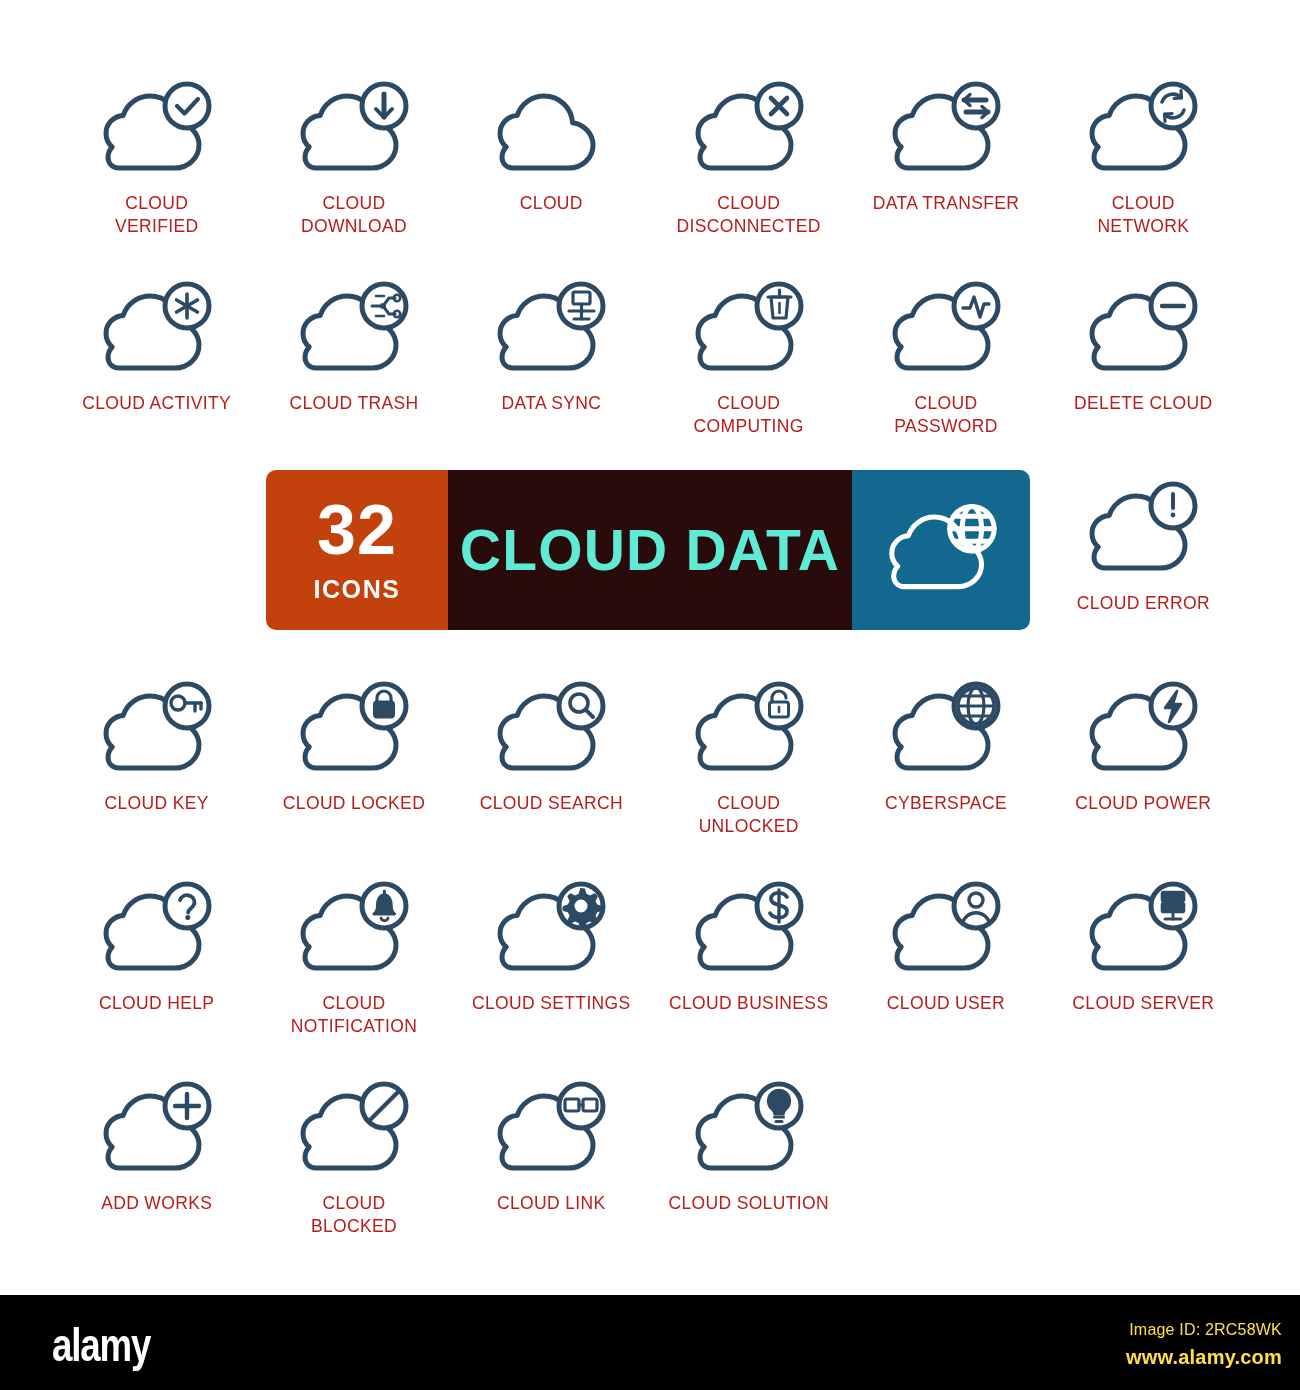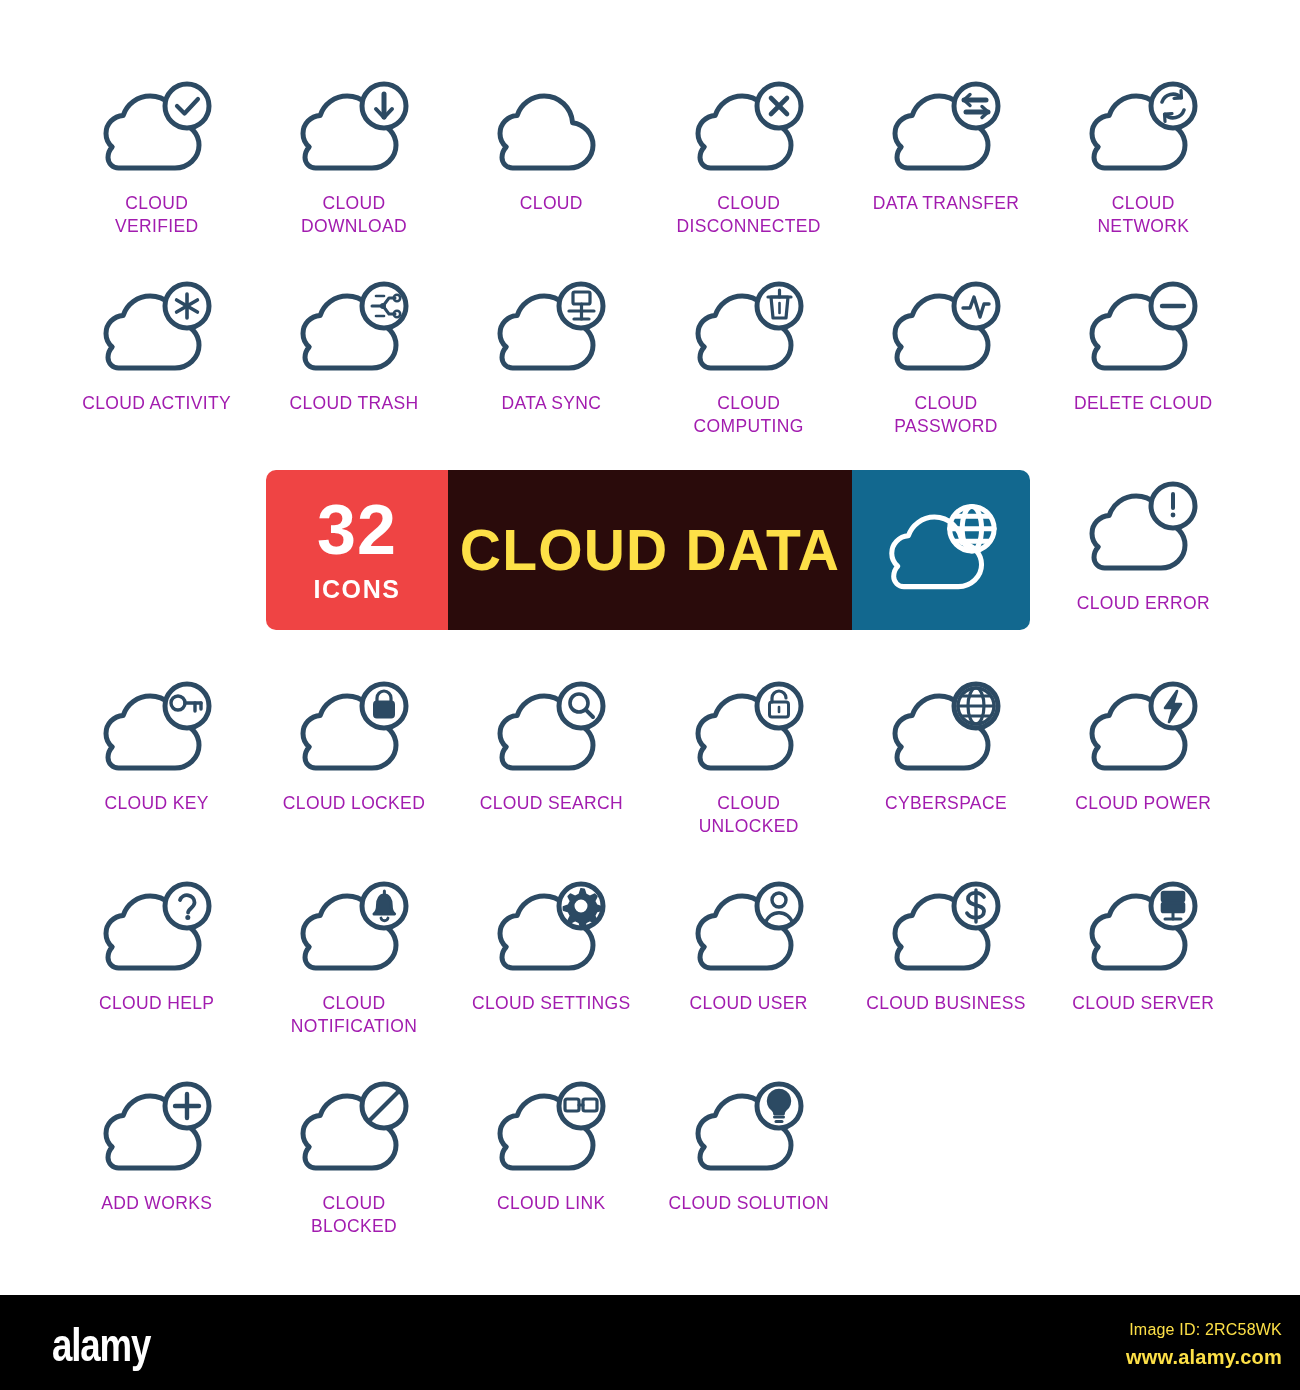--- a/index.html
+++ b/index.html
@@ -39,21 +39,21 @@
 
   .icon-art {
     width: 132px;
     height: 116px;
     display: block;
   }
 
   .cap {
     margin-top: 6px;
     text-align: center;
-    color: #a21caf;
+    color: #b91c1c;
     font-size: 17.5px;
     letter-spacing: 0.35px;
     line-height: 1.32;
     font-family: "Liberation Sans", sans-serif;
     max-width: 190px;
     white-space: pre-line;
   }
 
   
   .banner {
@@ -61,21 +61,21 @@
     left: 266px;
     top: 470px;
     width: 764px;
     height: 160px;
     display: flex;
     align-items: stretch;
     z-index: 5;
   }
   .banner-count {
     width: 182px;
-    background: #ef4444;
+    background: #c2410c;
     border-radius: 10px 0 0 10px;
     display: flex;
     flex-direction: column;
     align-items: center;
     justify-content: center;
     color: #ffffff;
   }
   .banner-count .num {
     font-size: 70px;
     font-weight: bold;
@@ -90,21 +90,21 @@
   }
   .banner-title {
     flex: 1;
     background: #2A0B0B;
     display: flex;
     align-items: center;
     justify-content: center;
     position: relative;
   }
   .banner-title .ttl {
-    color: #fde047;
+    color: #5eead4;
     font-size: 57px;
     font-weight: bold;
     letter-spacing: 1.2px;
     font-family: "Liberation Sans", sans-serif;
   }
   .banner-art {
     width: 178px;
     background: #12688F;
     border-radius: 0 10px 10px 0;
     display: flex;
@@ -599,42 +599,42 @@
       <div class="cell">
         <span>
           <svg class="icon-art" viewBox="0 0 132 116" fill="none" stroke="#2C4A63" stroke-width="5" stroke-linecap="round" stroke-linejoin="round">
      <g fill="#fff">
               <path d="M40 98 h44 c13.2 0 24-10.2 24-22.8 0-11.4-8.8-20.9-20.4-22.5
   C86.4 37.6 74.2 26 59.2 26c-12.6 0-23.4 8.2-27 19.4
   C22.6 46 15 53.8 15 63.4c0 5.4 2.4 10.2 6.2 13.5
   C18.6 79.6 17 83.4 17 87.6 17 93.4 21.8 98 27.6 98 Z"></path>
             </g>
             <circle cx="96" cy="36" r="22" fill="#fff"></circle>
-            <circle cx="96" cy="30" r="7" stroke-width="3.4"></circle>
-        <path d="M82.5 53 a14 14 0 0 1 27 0" stroke-width="3.4"></path>
-          </svg>
-        </span>
-        <div class="cap">CLOUD USER</div>
-      </div>
-      <div class="cell">
-        <span>
-          <svg class="icon-art" viewBox="0 0 132 116" fill="none" stroke="#2C4A63" stroke-width="5" stroke-linecap="round" stroke-linejoin="round">
-     <g fill="#fff">
-              <path d="M40 98 h44 c13.2 0 24-10.2 24-22.8 0-11.4-8.8-20.9-20.4-22.5
-  C86.4 37.6 74.2 26 59.2 26c-12.6 0-23.4 8.2-27 19.4
-  C22.6 46 15 53.8 15 63.4c0 5.4 2.4 10.2 6.2 13.5
-  C18.6 79.6 17 83.4 17 87.6 17 93.4 21.8 98 27.6 98 Z"></path>
-            </g>
-            <circle cx="96" cy="36" r="22" fill="#fff"></circle>
             <line x1="96" y1="20" x2="96" y2="52" stroke-width="3.4"></line>
         <path d="M104 27 c-2-3-5-4.2-8.4-4.2 -4.6 0-7.6 2.4-7.6 6 0 8 16 4.6 16 12.4
           0 3.8-3.2 6.4-8 6.4 -3.8 0-7-1.4-9-4.4" stroke-width="3.8"></path>
           </svg>
         </span>
         <div class="cap">CLOUD BUSINESS</div>
+      </div>
+      <div class="cell">
+        <span>
+          <svg class="icon-art" viewBox="0 0 132 116" fill="none" stroke="#2C4A63" stroke-width="5" stroke-linecap="round" stroke-linejoin="round">
+     <g fill="#fff">
+              <path d="M40 98 h44 c13.2 0 24-10.2 24-22.8 0-11.4-8.8-20.9-20.4-22.5
+  C86.4 37.6 74.2 26 59.2 26c-12.6 0-23.4 8.2-27 19.4
+  C22.6 46 15 53.8 15 63.4c0 5.4 2.4 10.2 6.2 13.5
+  C18.6 79.6 17 83.4 17 87.6 17 93.4 21.8 98 27.6 98 Z"></path>
+            </g>
+            <circle cx="96" cy="36" r="22" fill="#fff"></circle>
+            <circle cx="96" cy="30" r="7" stroke-width="3.4"></circle>
+        <path d="M82.5 53 a14 14 0 0 1 27 0" stroke-width="3.4"></path>
+          </svg>
+        </span>
+        <div class="cap">CLOUD USER</div>
       </div>
       <div class="cell">
         <span>
           <svg class="icon-art" viewBox="0 0 132 116" fill="none" stroke="#2C4A63" stroke-width="5" stroke-linecap="round" stroke-linejoin="round">
      <g fill="#fff">
               <path d="M40 98 h44 c13.2 0 24-10.2 24-22.8 0-11.4-8.8-20.9-20.4-22.5
   C86.4 37.6 74.2 26 59.2 26c-12.6 0-23.4 8.2-27 19.4
   C22.6 46 15 53.8 15 63.4c0 5.4 2.4 10.2 6.2 13.5
   C18.6 79.6 17 83.4 17 87.6 17 93.4 21.8 98 27.6 98 Z"></path>
             </g>

